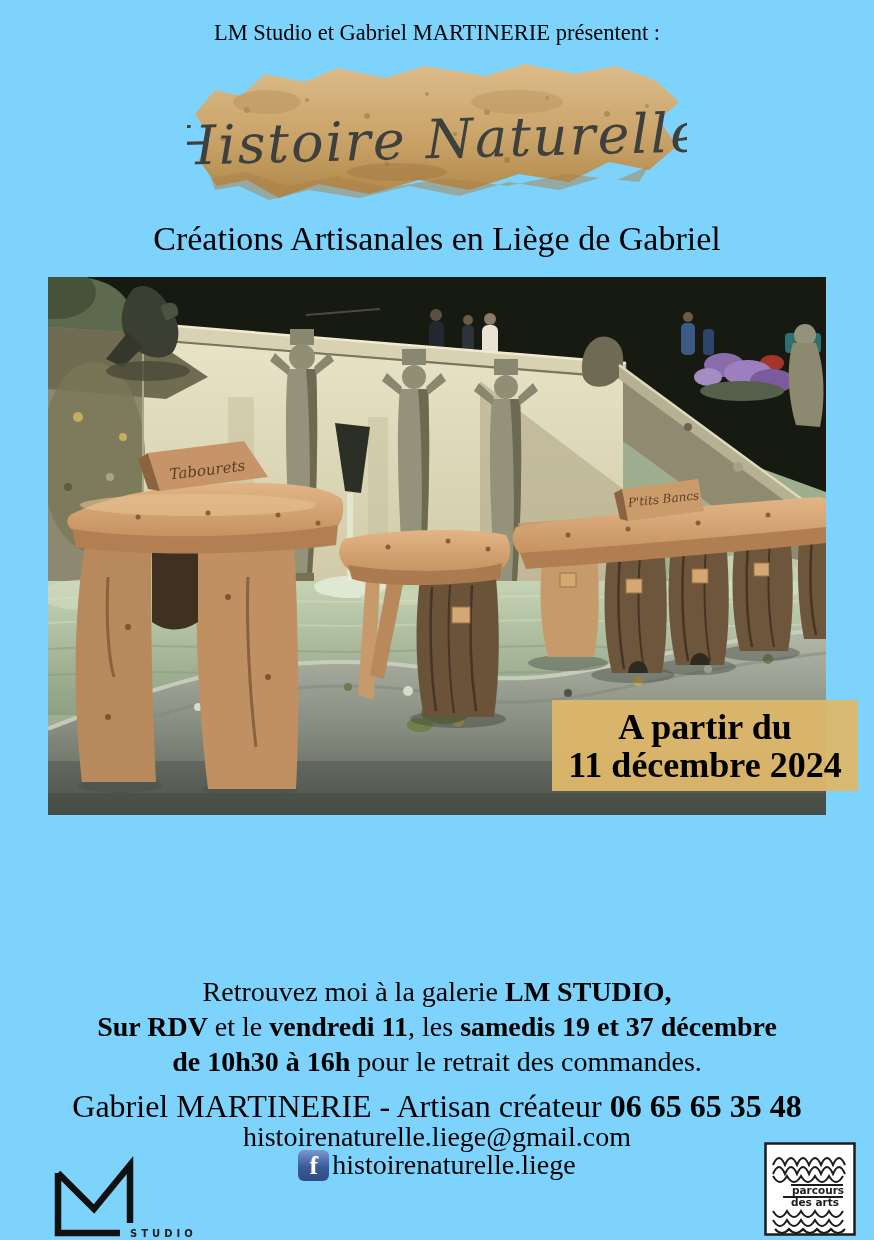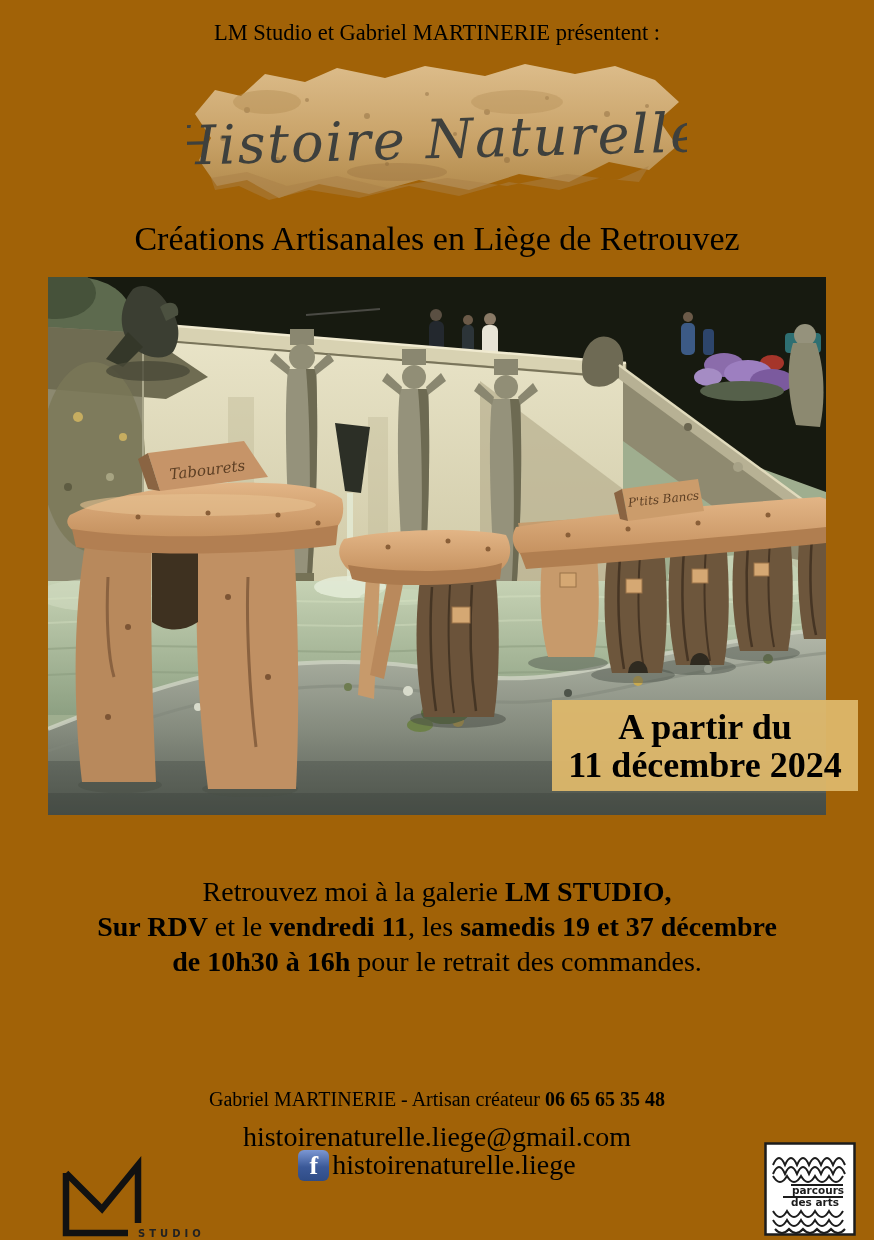--- a/index.html
+++ b/index.html
@@ -1,37 +1,37 @@
 <!DOCTYPE html>
 <html><head>
 <meta charset="utf-8">
 <style>
   html,body{margin:0;padding:0;background:#fff;}
-  .page{position:relative;width:874px;height:1240px;background:#a16207;overflow:hidden;
+  .page{position:relative;width:874px;height:1240px;background:#7dd3fc;overflow:hidden;
         font-family:"Liberation Serif","DejaVu Serif",serif;color:#000;}
   .abs{position:absolute;}
   .center{left:0;width:874px;text-align:center;}
   .presenter{top:20px;font-size:22.5px;}
   .logo-banner{left:187px;top:60px;width:500px;height:150px;}
   .subtitle{top:220px;font-size:34px;}
   .photo{left:48px;top:277px;width:778px;height:538px;background:#9fae8f;}
   .photo svg{display:block;width:778px;height:538px;}
   .date-badge{position:absolute;left:504px;top:423px;width:306px;height:91px;
       background:rgba(221,183,106,0.95);display:flex;flex-direction:column;
       justify-content:center;align-items:center;font-weight:bold;font-size:36px;line-height:38px;}
   .description{top:824px;font-size:29px;line-height:37px;}
-  .visit{top:874px;font-size:28px;line-height:35px;}
-  .contact-line{top:1088px;font-size:20px;}
+  .visit{top:974px;font-size:28px;line-height:35px;}
+  .contact-line{top:1088px;font-size:32px;}
   .email-line{top:1121px;font-size:28px;}
   .fb-row{top:1149px;font-size:28px;display:flex;justify-content:center;align-items:center;gap:3px;}
   .fb-icon{display:inline-flex;width:31px;height:31px;border-radius:6px;
       background:linear-gradient(#7b97d3,#3b5998 55%,#2f4c86);
       color:#fff;font-weight:bold;font-size:26px;justify-content:center;align-items:flex-end;
       line-height:30px;overflow:hidden;}
-  .lm-logo{left:36px;top:1145px;width:180px;height:95px;}
+  .lm-logo{left:28px;top:1145px;width:180px;height:95px;}
   .stamp{left:763px;top:1141px;width:94px;height:96px;}
   .sign-text{font-family:"DejaVu Serif",serif;font-style:italic;fill:#5d3f24;}
   b{font-weight:bold;}
 </style>
 </head>
 <body>
 
 <div class="page">
 
   <div class="abs center presenter">LM Studio et Gabriel MARTINERIE présentent :</div>
@@ -63,21 +63,21 @@
         <circle cx="36" cy="78" r="3"></circle>
           <circle cx="268" cy="74" r="2"></circle>
       </g>
       <ellipse cx="80" cy="42" rx="34" ry="12" fill="#b38d55" opacity="0.45"></ellipse>
       <ellipse cx="330" cy="42" rx="46" ry="12" fill="#b58f57" opacity="0.4"></ellipse>
       <ellipse cx="210" cy="112" rx="50" ry="9" fill="#9c7440" opacity="0.4"></ellipse>
       <text x="250" y="98" text-anchor="middle" font-family="DejaVu Serif, serif" font-style="italic" font-size="54" letter-spacing="2" fill="#3e403d" transform="rotate(-1.5 250 95)">Histoire Naturelle</text>
     </svg>
   </div>
 
-  <div class="abs center subtitle">Créations Artisanales en Liège de Retrouvez</div>
+  <div class="abs center subtitle">Créations Artisanales en Liège de Gabriel</div>
 
   <div class="abs photo">
     <svg viewBox="0 0 778 538" preserveAspectRatio="none">
       <defs>
         <linearGradient id="wallG" x1="0" y1="0" x2="0" y2="1">
           <stop offset="0" stop-color="#e9e4c8"></stop>
             <stop offset="1" stop-color="#cdc7a4"></stop>
         </linearGradient>
         <linearGradient id="waterG" x1="0" y1="0" x2="0" y2="1">
           <stop offset="0" stop-color="#c6d2b4"></stop>

